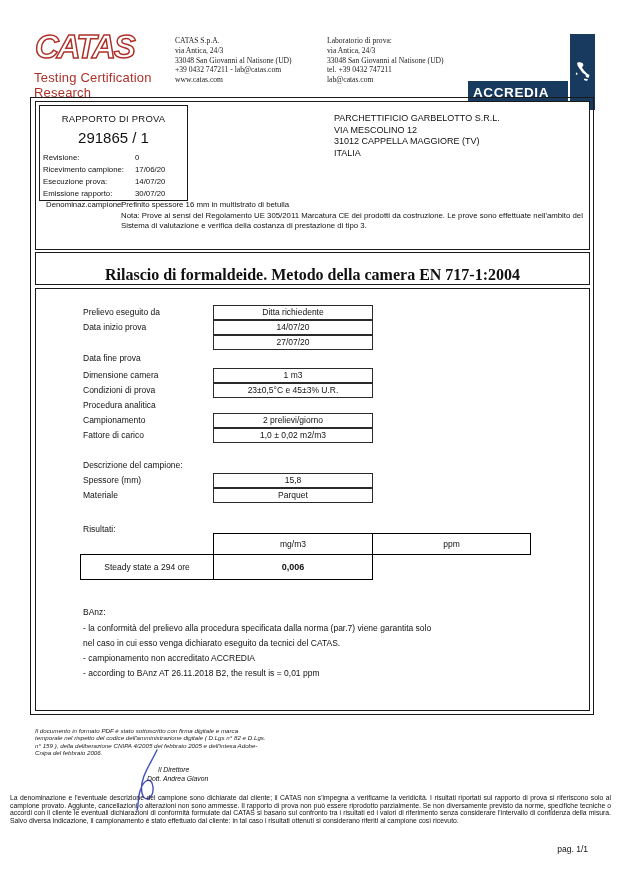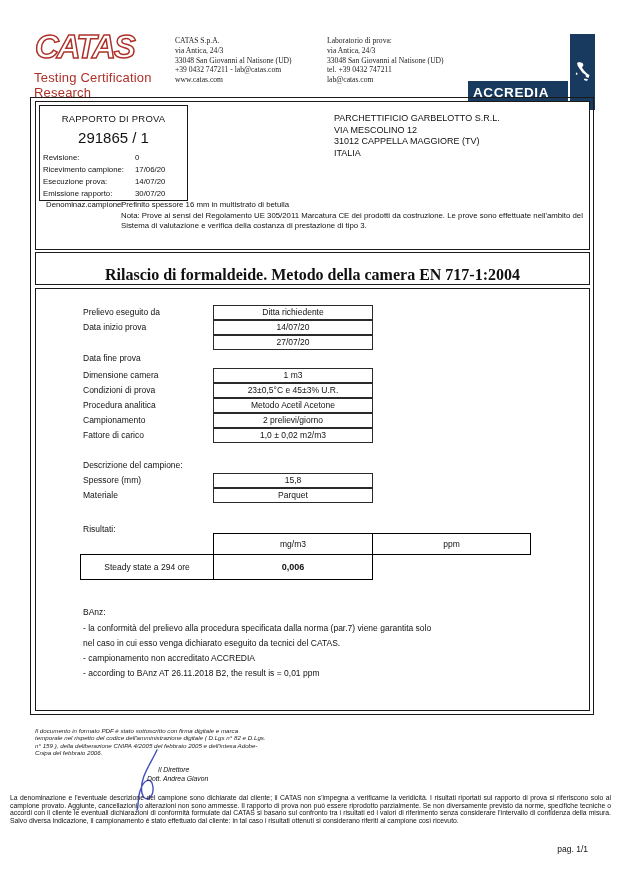--- a/index.html
+++ b/index.html
@@ -159,21 +159,20 @@
     <div class="m-label" style="top:33px">Data inizio prova</div>
     <div class="m-value" style="top:31px">14/07/20</div>
     <div class="m-label" style="top:64px">Data fine prova</div>
     <div class="m-value" style="top:46px">27/07/20</div>
 
     <div class="m-label" style="top:81px">Dimensione camera</div>
     <div class="m-value" style="top:79px">1 m3</div>
     <div class="m-label" style="top:96px">Condizioni di prova</div>
     <div class="m-value" style="top:94px">23±0,5°C e 45±3% U.R.</div>
     <div class="m-label" style="top:111px">Procedura analitica</div>
-    <div class="m-value" style="top:109px">Metodo Acetil Acetone</div>
     <div class="m-label" style="top:126px">Campionamento</div>
     <div class="m-value" style="top:124px">2 prelievi/giorno</div>
     <div class="m-label" style="top:141px">Fattore di carico</div>
     <div class="m-value" style="top:139px">1,0 ± 0,02 m2/m3</div>
 
     <div class="sec-label" style="top:171px">Descrizione del campione:</div>
     <div class="m-label" style="top:186px">Spessore (mm)</div>
     <div class="m-value" style="top:184px">15,8</div>
     <div class="m-label" style="top:201px">Materiale</div>
     <div class="m-value" style="top:199px">Parquet</div>

